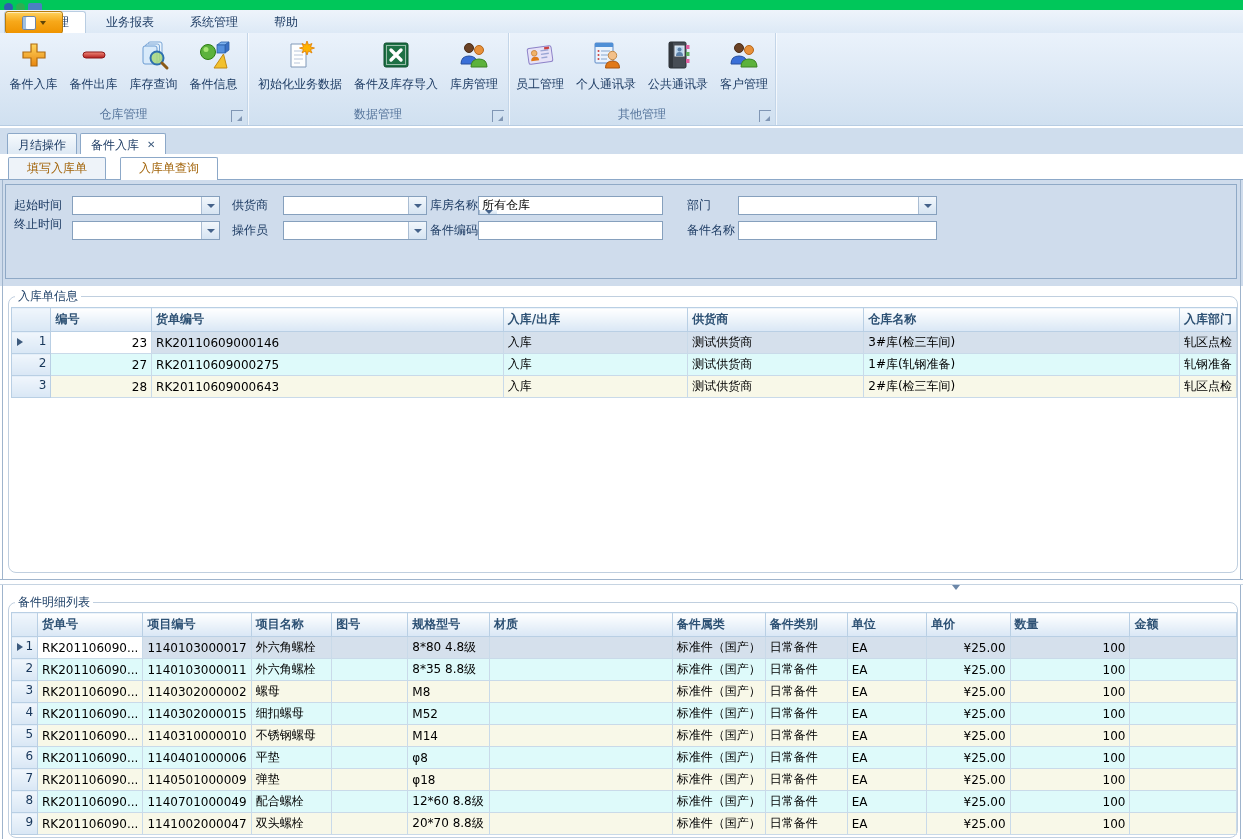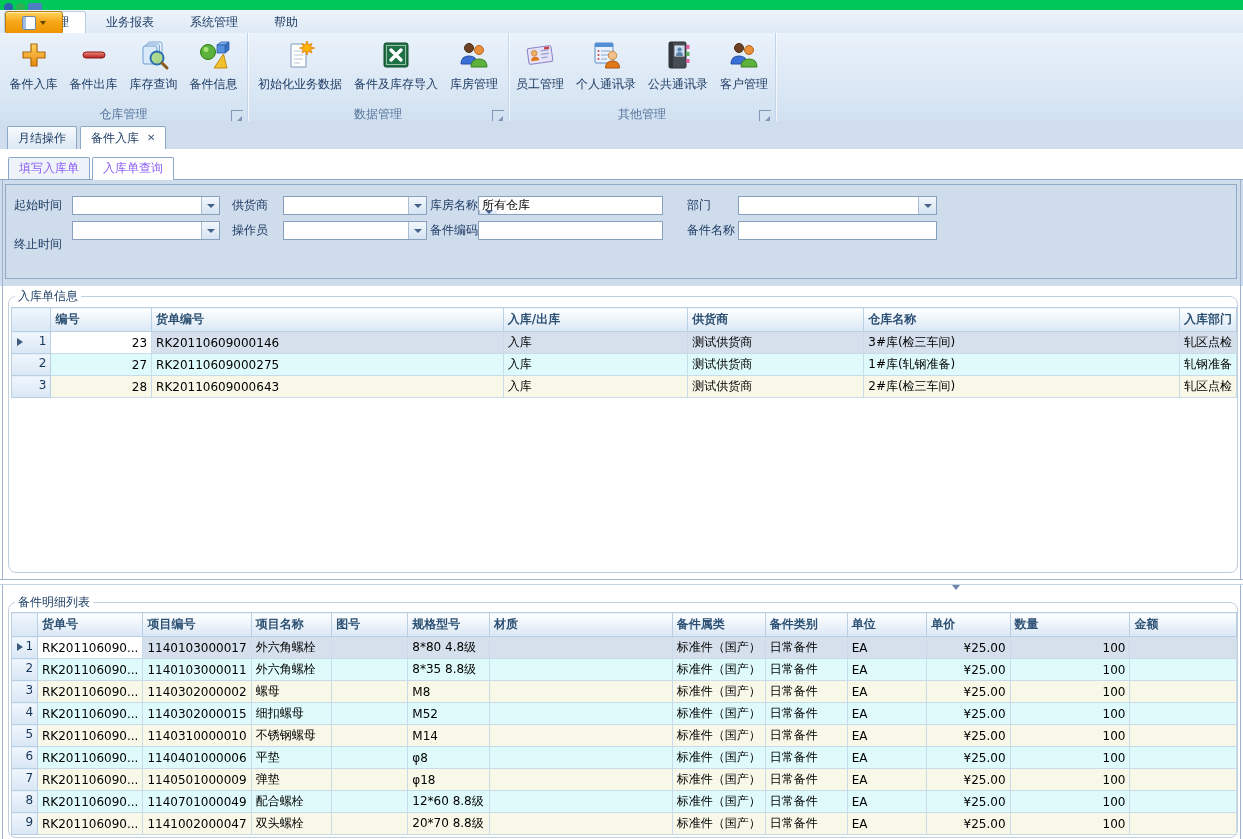--- a/index.html
+++ b/index.html
@@ -34,32 +34,32 @@
      padding:2px 6px 0 6px;height:68px;border-radius:3px;cursor:default;}
   .rbtn .icn{width:34px;height:34px;display:flex;align-items:center;justify-content:center;}
   .rbtn .lbl{margin-top:4px;color:#1e3c64;white-space:nowrap;}
   .grp-caption{position:absolute;bottom:2px;left:0;right:0;text-align:center;color:#56759c;font-size:12px;}
   .launcher{position:absolute;bottom:3px;right:4px;width:11px;height:11px;
      border-top:1px solid #8096b4;border-left:1px solid #8096b4;}
   .launcher::after{content:"";position:absolute;right:1px;bottom:1px;width:0;height:0;
      border-left:5px solid transparent;border-bottom:5px solid #8096b4;}
 
   
-  .doc-strip{left:0;top:121px;width:1243px;height:28px;background:#cfdded;display:flex;align-items:flex-end;padding-left:7px;box-sizing:border-box;}
+  .doc-strip{left:0;top:128px;width:1243px;height:28px;background:#cfdded;display:flex;align-items:flex-end;padding-left:7px;box-sizing:border-box;}
   .dtab{height:22px;line-height:22px;padding:0 10px;color:#1e3c64;background:linear-gradient(#f6fafd,#dbe7f3);
      border:1px solid #8fa8c8;border:1px solid #8ca8c8;border-bottom:none;border-radius:2px 2px 0 0;margin-right:3px;display:flex;align-items:center;}
   .dtab.active{background:#fff;}
   .close-icon{margin-left:8px;color:#3c5a7d;font-weight:bold;font-size:10px;line-height:10px;}
   .close-icon::before{content:"✕";}
 
   
   .sub-strip{left:0;top:154px;width:1243px;height:26px;background:#fff;border-bottom:1px solid #8ca8c8;box-sizing:border-box;
      display:flex;align-items:flex-end;padding-left:8px;}
-  .stab{height:21px;line-height:21px;padding:0 10px;color:#8b5cf6;background:#eef3f9;
-     border:1px solid #8ca8c8;border-bottom:none;border-radius:2px 2px 0 0;margin-right:2px;position:relative;}
+  .stab{height:21px;line-height:21px;padding:0 18px;color:#a16207;background:#eef3f9;
+     border:1px solid #8ca8c8;border-bottom:none;border-radius:2px 2px 0 0;margin-right:14px;position:relative;}
   .stab.active{background:#fff;margin-bottom:-1px;height:22px;}
 
   
   .filter-panel{left:0;top:180px;width:1243px;height:106px;background:#cfdcec;}
   .filter-box{position:absolute;left:5px;top:4px;width:1232px;height:95px;border:1px solid #8fa9c6;box-sizing:border-box;}
   .f-label{position:absolute;height:19px;line-height:19px;color:#1e3c64;white-space:nowrap;}
   .f-ctl{position:absolute;height:19px;box-sizing:border-box;background:#fff;border:1px solid #86a0bd;display:flex;}
   .f-ctl .val{flex:1;line-height:17px;padding:0 3px;color:#000;overflow:hidden;white-space:nowrap;}
   .combo-btn{width:17px;background:linear-gradient(#f2f7fc,#d6e4f2);border-left:1px solid #aabdd3;
      display:flex;align-items:center;justify-content:center;}
@@ -325,21 +325,21 @@
   </div>
 
   <span class="f-label" style="left:687px;top:16px;">部门</span>
   <div class="f-ctl" style="left:738px;top:16px;width:199px;">
     <div class="val"></div>
     <div class="combo-btn">
         <span class="caret"></span>
       </div>
   </div>
 
-  <span class="f-label" style="left:14px;top:55px;">终止时间</span>
+  <span class="f-label" style="left:14px;top:35px;">终止时间</span>
   <div class="f-ctl" style="left:72px;top:41px;width:148px;">
     <div class="val"></div>
     <div class="combo-btn">
         <span class="caret"></span>
       </div>
   </div>
 
   <span class="f-label" style="left:232px;top:41px;">操作员</span>
   <div class="f-ctl" style="left:283px;top:41px;width:144px;">
     <div class="val"></div>

